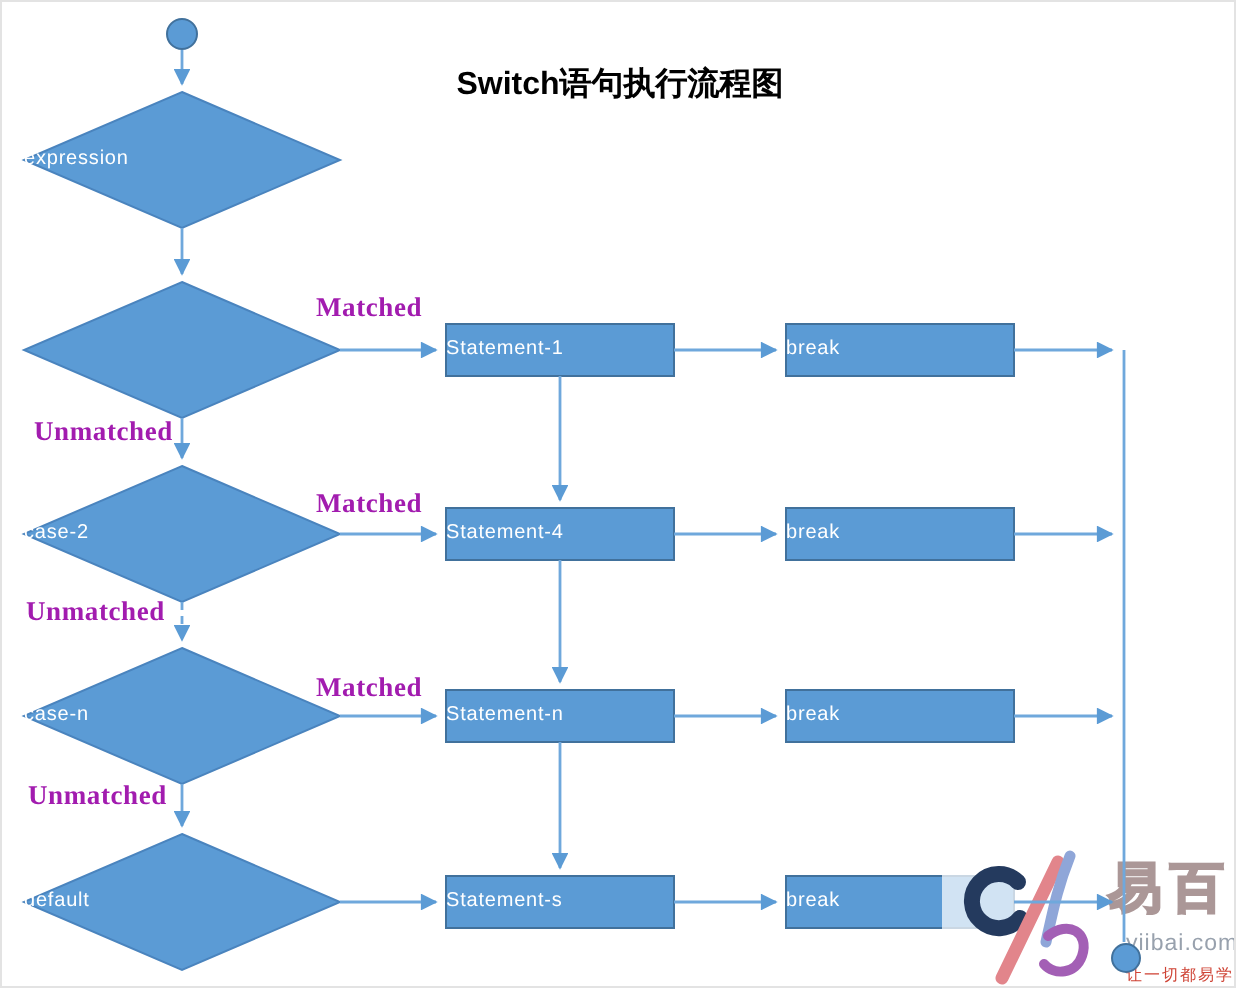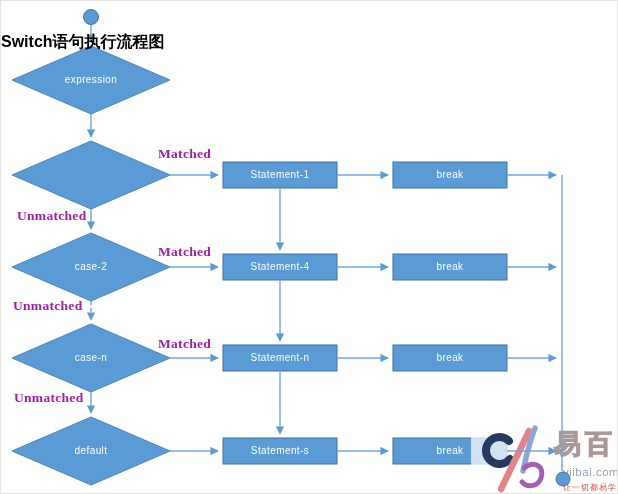--- a/index.html
+++ b/index.html
@@ -5,26 +5,26 @@
   html,body{margin:0;padding:0;background:#fff;}
   .canvas{
     position:relative;width:618px;height:494px;background:#ffffff;
     overflow:hidden;font-family:"Liberation Sans",sans-serif;
     border:1px solid #e3e3e3;box-sizing:border-box;
   }
   svg{position:absolute;left:0;top:0;}
   .layer-shapes{z-index:1;}
   .layer-arrows{z-index:4;pointer-events:none;}
   .node-label{
-    position:absolute;z-index:2;width:114px;text-align:center;
+    position:absolute;z-index:2;width:114px;
     color:#ffffff;font-size:10px;line-height:12px;letter-spacing:.4px;
   }
   .diamond-label{width:158px;}
   .title{
-    position:absolute;z-index:5;left:0;top:31px;width:618px;
+    position:absolute;z-index:5;left:0;top:31px;width:618px;text-align:center;
     font-size:16px;font-weight:bold;color:#000;
   }
   .edge-label{
     position:absolute;z-index:5;
     font-family:"Liberation Serif",serif;font-weight:700;
     font-size:13.5px;color:#a21caf;letter-spacing:.3px;
   }
   .watermark{
     position:absolute;z-index:3;left:470px;top:424px;width:148px;height:70px;
     background:rgba(255,255,255,0.72);

